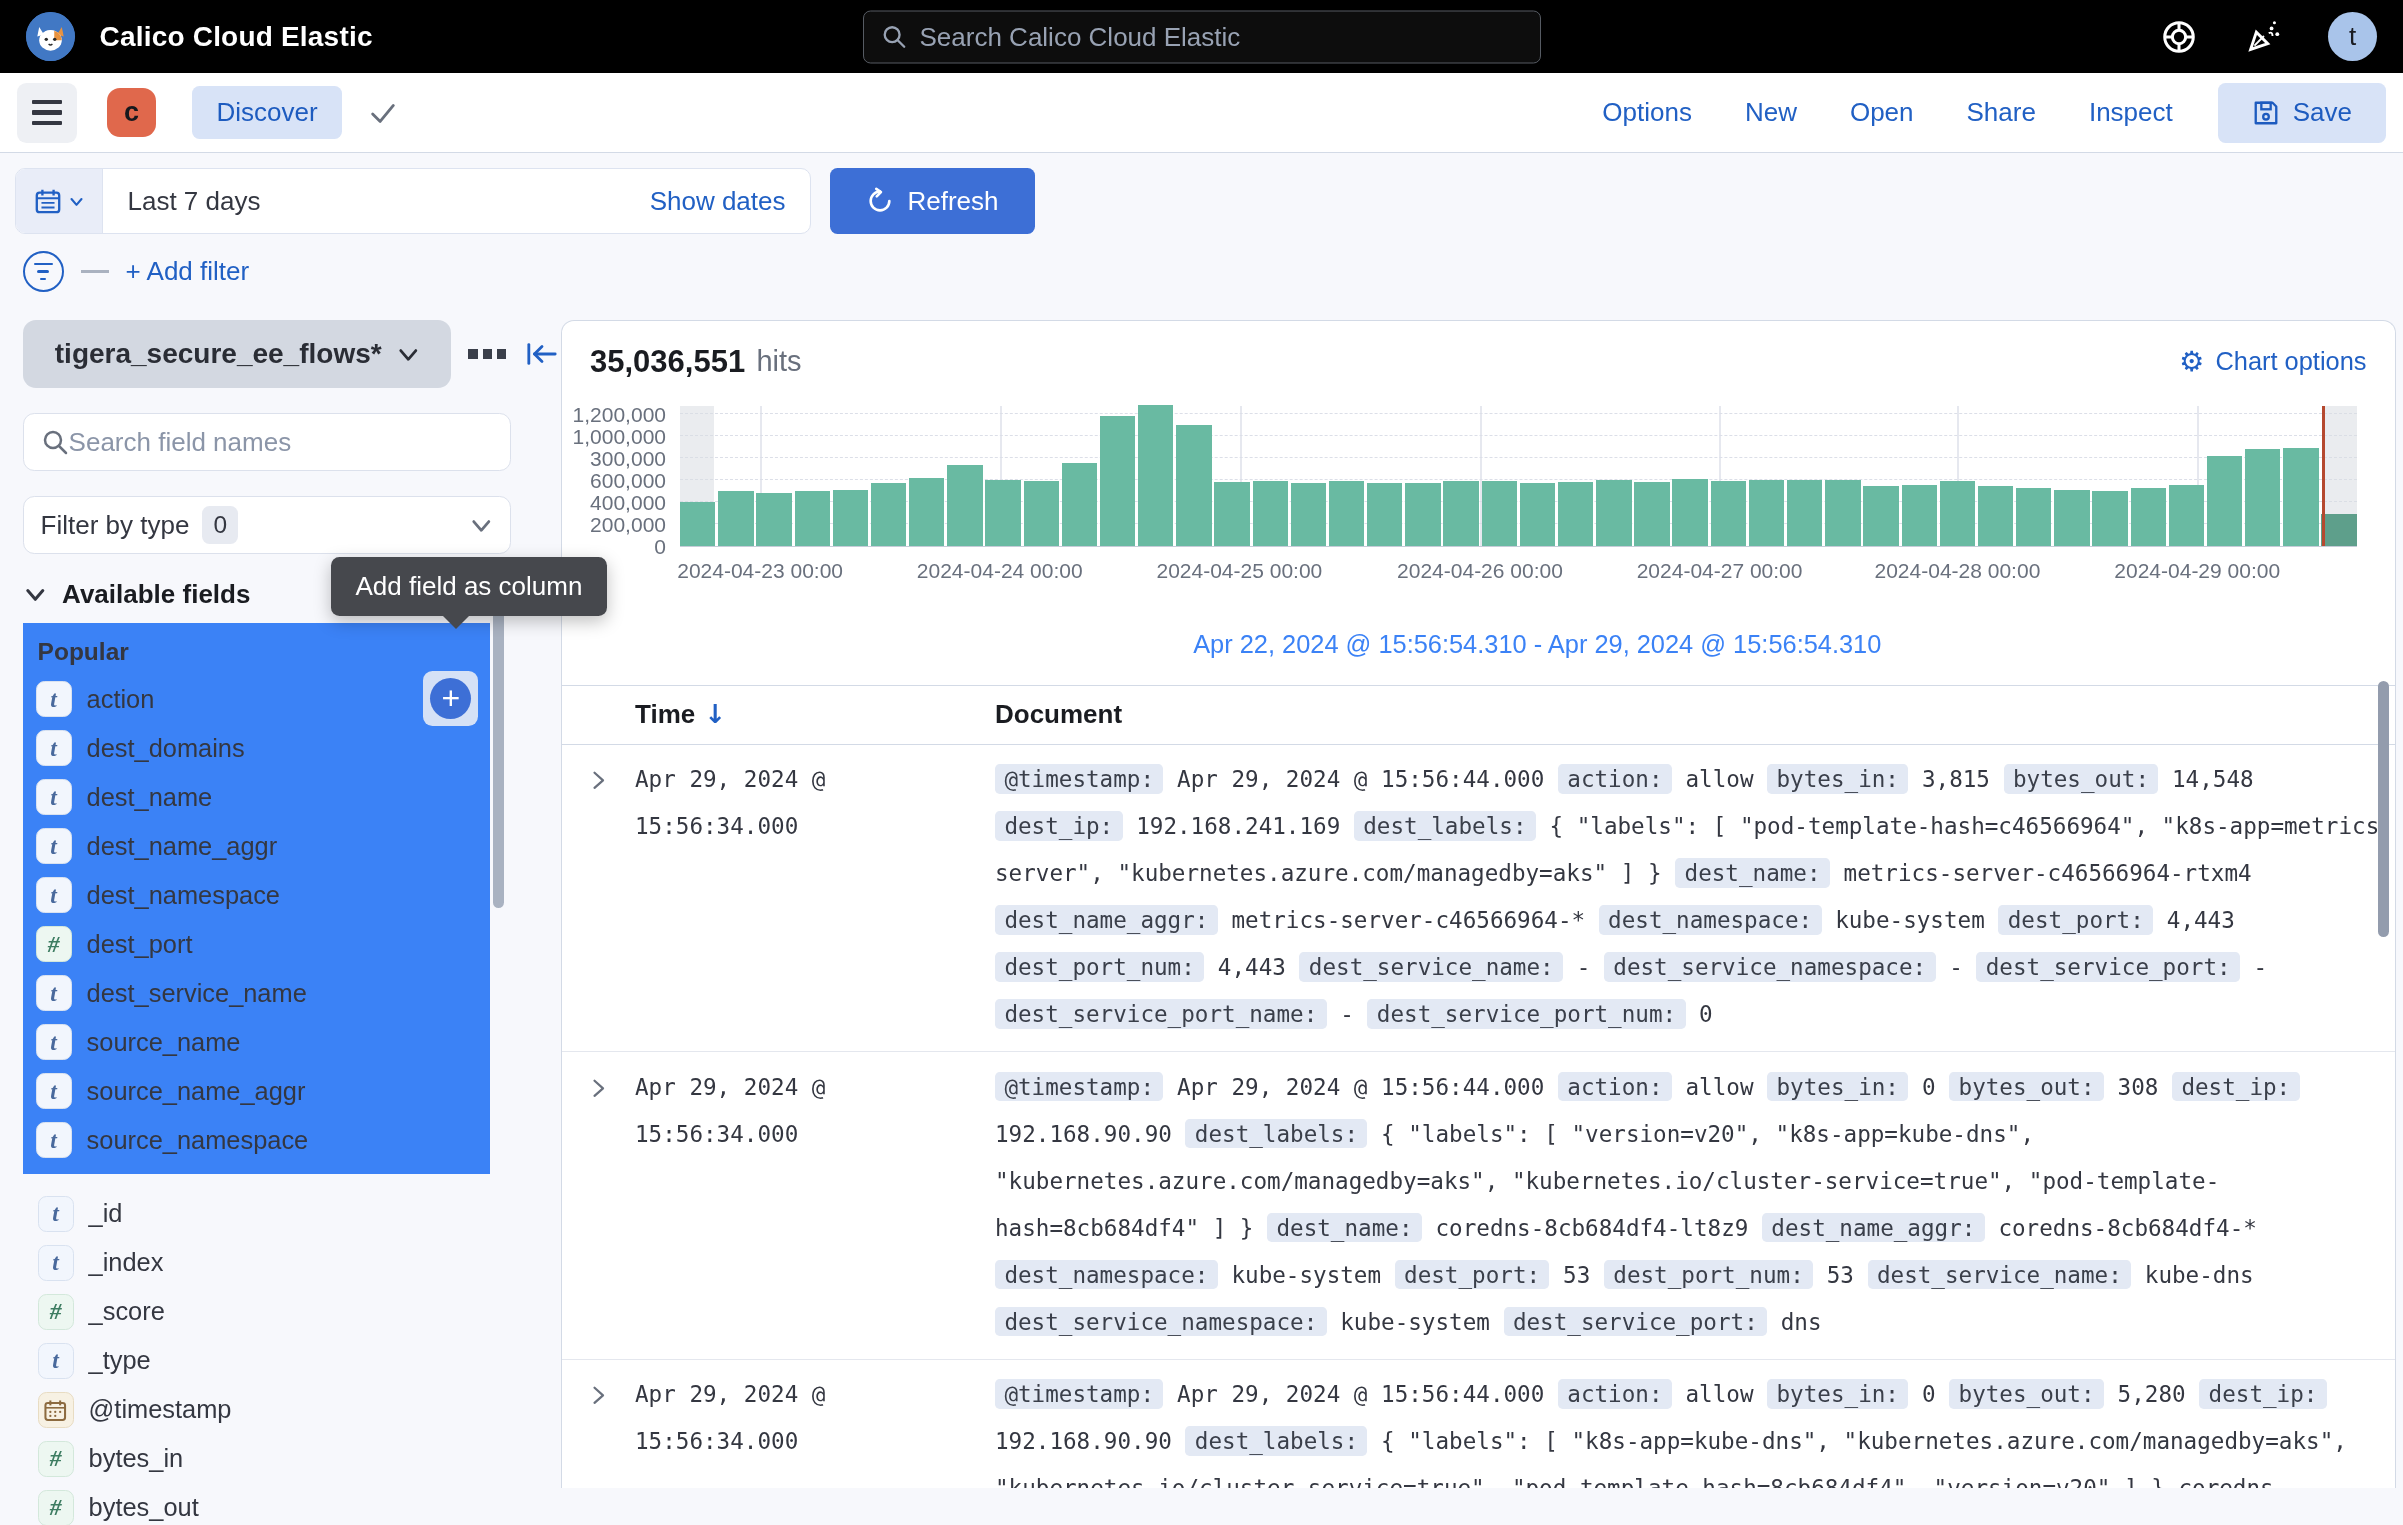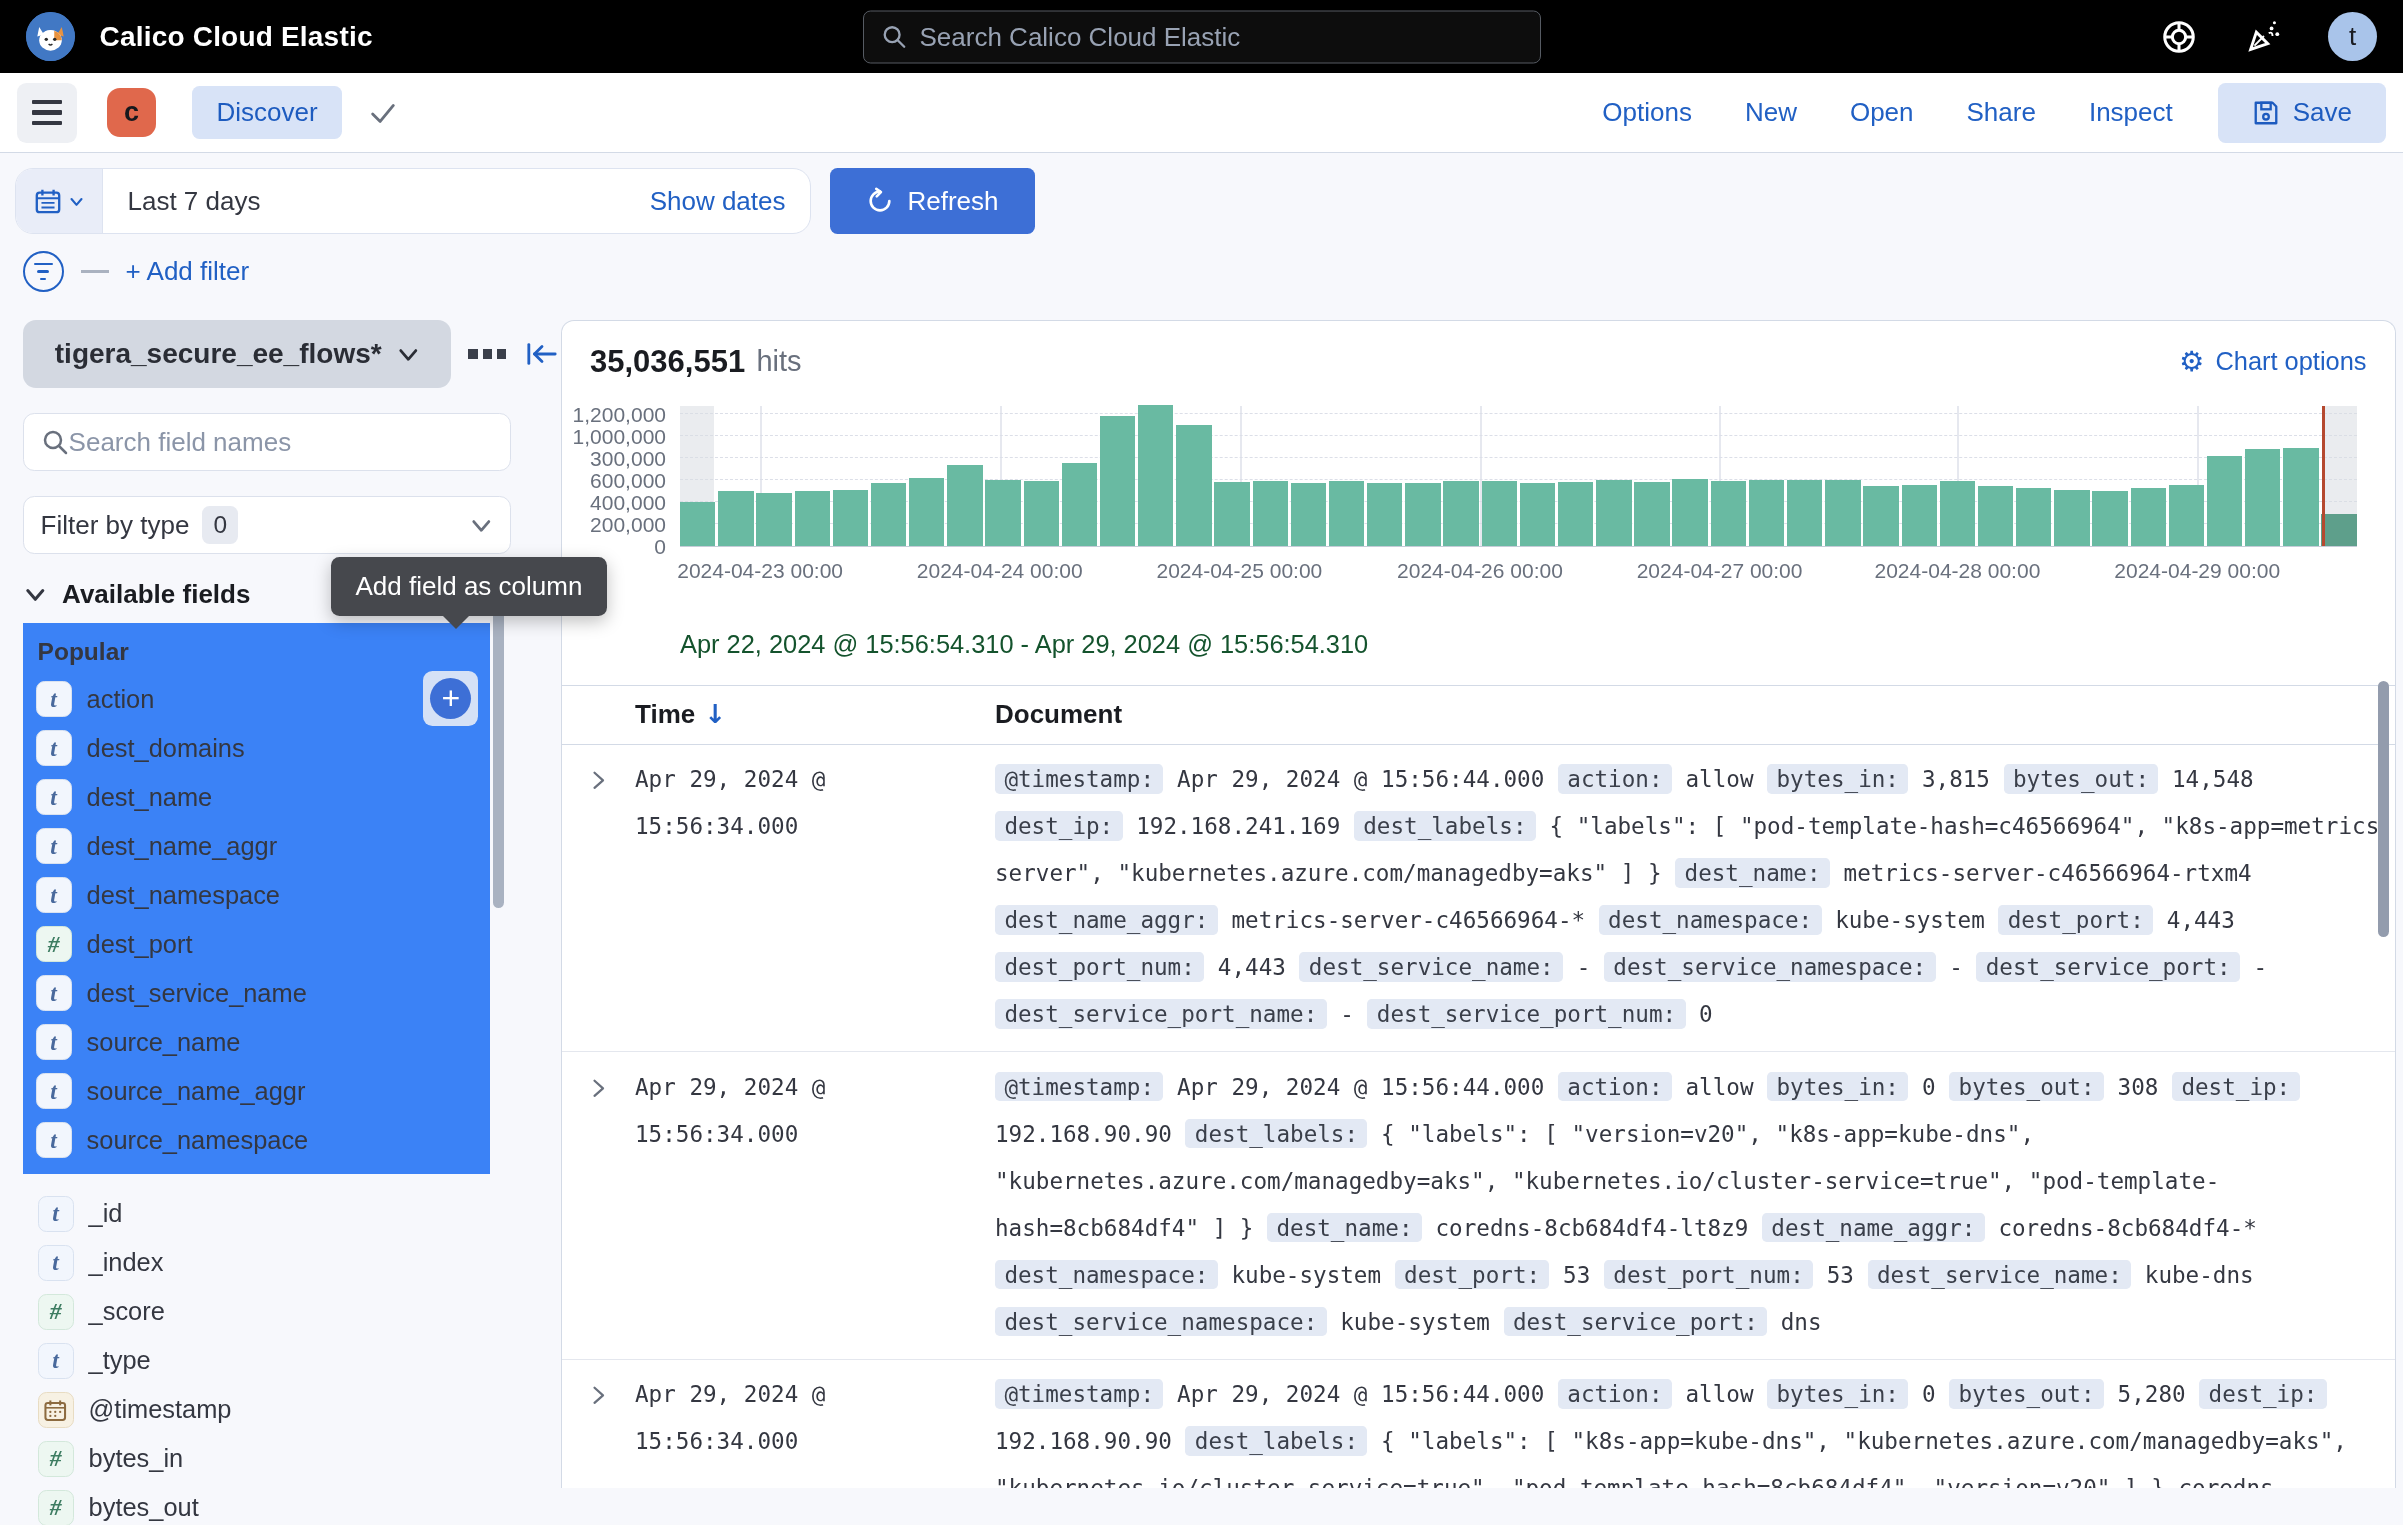--- a/index.html
+++ b/index.html
@@ -35,21 +35,21 @@
   .save-btn { margin-left:45px; height:60px; padding:0 34px; background:#d8e3f7; color:#1d5bbf; font-size:26px; font-weight:500;
     border:none; border-radius:7.5px; display:flex; align-items:center; gap:13px; cursor:pointer; }
 
   
   .querybar { display:flex; align-items:center; gap:19px; margin:15px 15px 0 15px; }
   .search-wrap { flex:1; height:66px; background:#fff; border:1.9px solid #dde3f0; border-radius:7.5px; display:flex; align-items:stretch; overflow:hidden; }
   .search-prepend { width:87px; background:#e9edf8; border-right:1.9px solid #dde3f0; display:flex; align-items:center; justify-content:center; gap:7.5px; cursor:pointer; }
   .search-wrap input { flex:1; border:none; outline:none; font-size:26px; padding:0 22.6px; color:#343741; }
   .search-wrap input::placeholder { color:#8b95a8; }
   .kql { width:83px; display:flex; align-items:center; justify-content:center; color:#2160c4; font-size:25.4px; cursor:pointer; }
-  .datepicker { width:796px; height:66px; background:#fff; border:1.9px solid #dde3f0; border-radius:18px; display:flex; align-items:stretch; overflow:hidden;justify-content:flex-end; }
+  .datepicker { width:796px; height:66px; background:#fff; border:1.9px solid #dde3f0; border-radius:10px; display:flex; align-items:stretch; overflow:hidden;justify-content:flex-end; }
   .date-prepend { width:87px; background:#e9edf8; border-right:1.9px solid #dde3f0; display:flex; align-items:center; justify-content:center; gap:7.5px; cursor:pointer; }
   .date-text { flex:1; display:flex; align-items:center; padding:0 24.5px; font-size:26px; color:#343741; cursor:pointer; }
   .show-dates { display:flex; align-items:center; padding:0 24.5px; color:#2160c4; font-size:26px; cursor:pointer; }
   .refresh-btn { width:205px; height:66px; background:#3d6fd6; border:none; border-radius:7.5px; color:#fff; font-size:26px; font-weight:500;
     display:flex; align-items:center; justify-content:center; gap:13px; cursor:pointer; }
 
   
   .filterrow { display:flex; align-items:center; margin:17px 0 0 22.6px; gap:17px; }
   .filter-circle { width:41px; height:41px; border-radius:50%; border:2.8px solid #2160c4; display:flex; flex-direction:column;
     align-items:center; justify-content:center; gap:4.7px; cursor:pointer; }
@@ -113,21 +113,21 @@
   .plot { position:absolute; left:118px; right:0; top:0; height:141px; border-bottom:1.9px solid #c6ccd8; }
   .grid { position:absolute; left:0; right:0; border-top:1.9px dashed #dcdfe8; }
   .vline { position:absolute; top:0; bottom:0; width:1.9px; background:#e6e8ef; }
   .band { position:absolute; top:0; bottom:0; background:#d9dce2; opacity:.55; }
   .redline { position:absolute; top:0; bottom:0; width:2.8px; background:#b5492f; z-index:3; }
   .bars { position:absolute; left:0; right:0; top:0; bottom:0; display:flex; align-items:flex-end; gap:2.8px; z-index:2; }
   .bar { flex:1; background:#69baa2; }
   .bar.partial { background:#5e9f8b; }
   .ylab { position:absolute; width:104px; text-align:right; left:0; font-size:21px; color:#69707d; line-height:21px; }
   .xlab { position:absolute; top:153px; transform:translateX(-50%); font-size:21px; color:#69707d; white-space:nowrap; }
-  .caption { font-size:25.4px; color:#14532d; margin:28px 0 0 118px; }
+  .caption { text-align:center; font-size:25.4px; color:#3b82f6; margin:28px 0 0 118px; }
 
   
   .dtable { margin-top:26px; }
   .thead { display:flex; border-top:1.9px solid #d3dae6; border-bottom:1.9px solid #d3dae6; height:60px; align-items:center; }
   .th-spacer { width:73px; flex:none; }
   .th-time { width:360px; flex:none; font-size:26px; font-weight:bold; color:#1a1c21; display:flex; gap:9.4px; cursor:pointer; }
   .sort-arrow { color:#2160c4; font-family:"DejaVu Sans",sans-serif; }
   .th-doc { flex:1; font-size:26px; font-weight:bold; color:#1a1c21; }
   .trow { display:flex; border-bottom:0.9px solid #e4e7ee; padding:11.3px 0 13px 0; }
   .td-exp { width:73px; flex:none; display:flex; justify-content:center; padding-top:13px; }

